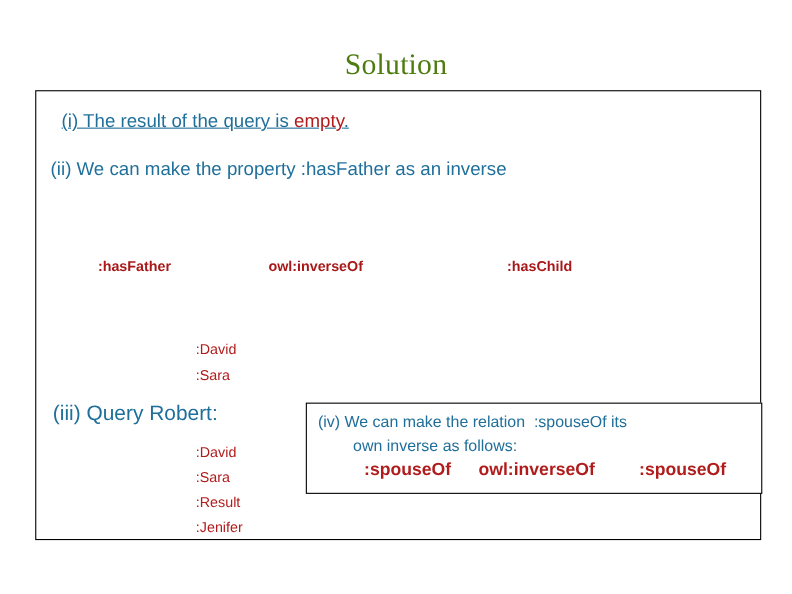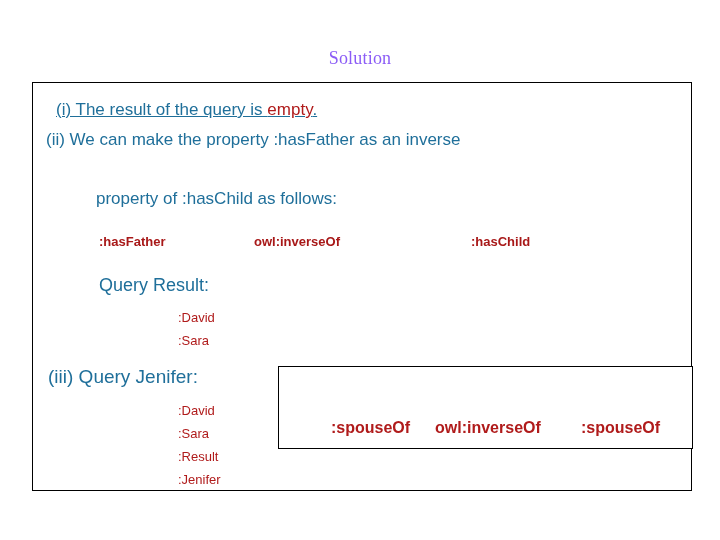--- a/index.html
+++ b/index.html
@@ -17,23 +17,23 @@
   }
 
   
   .slide-title {
     position: absolute;
     left: 0;
     top: 42px;
     width: 720px;
     text-align: center;
     font-family: "Liberation Serif", serif;
-    font-size: 18px;
+    font-size: 27px;
     line-height: 32px;
-    color: #8b5cf6;
+    color: #4d7c0f;
     letter-spacing: 0.2px;
   }
 
   
   .main-panel {
     position: absolute;
     left: 32px;
     top: 82px;
     width: 660px;
     height: 409px;
@@ -52,36 +52,36 @@
 
   .line-i {
     left: 23px;
     top: 16px;
     font-size: 17px;
     line-height: 22px;
     text-decoration: underline;
   }
   .line-ii {
     left: 13px;
-    top: 46px;
+    top: 60px;
     font-size: 17px;
     line-height: 22px;
     text-align: center;
   }
   .line-ii-cont {
     left: 63px;
     top: 105px;
     font-size: 17px;
     line-height: 22px;
   }
 
   
   .triple-row {
     position: absolute;
-    left: 66px;
+    left: 56px;
     top: 150px;
     width: 560px;
     height: 20px;
     font-size: 13px;
     line-height: 18px;
   }
   .triple-row .cell {
     position: absolute;
     top: 0;
     white-space: pre;
@@ -178,43 +178,43 @@
 </head>
 <body>
 
 <div class="slide-title">Solution</div>
 
 <div class="main-panel">
 
   <div class="txt line-i"><span>(i) The result of the query is </span><span class="red">empty</span><span>.</span></div>
 
   <div class="txt line-ii">(ii) We can make the property :hasFather as an inverse</div>
-  <div class="txt line-ii-cont">property of :hasChild as follows:</div>
 
   <div class="triple-row">
     <span class="cell cell-subject">:hasFather</span>
     <span class="cell cell-predicate">owl:inverseOf</span>
     <span class="cell cell-object">:hasChild</span>
   </div>
 
-  <div class="txt qr-heading">Query Result:</div>
   <div class="qr-list">
     <div>:David</div>
     <div>:Sara</div>
   </div>
 
-  <div class="txt line-iii">(iii) Query Jenifer:</div>
+  <div class="txt line-iii">(iii) Query Robert:</div>
   <div class="iii-list">
     <div>:David</div>
     <div>:Sara</div>
     <div>:Result</div>
     <div>:Jenifer</div>
   </div>
 
   <div class="iv-box">
+    <div class="iv-line1">(iv) We can make the relation  :spouseOf its</div>
+    <div class="iv-line2">own inverse as follows:</div>
     <div class="iv-triple">
       <span class="cell cell-subject">:spouseOf</span>
       <span class="cell cell-predicate">owl:inverseOf</span>
       <span class="cell cell-object">:spouseOf</span>
     </div>
   </div>
 
 </div>
 
 </body></html>

